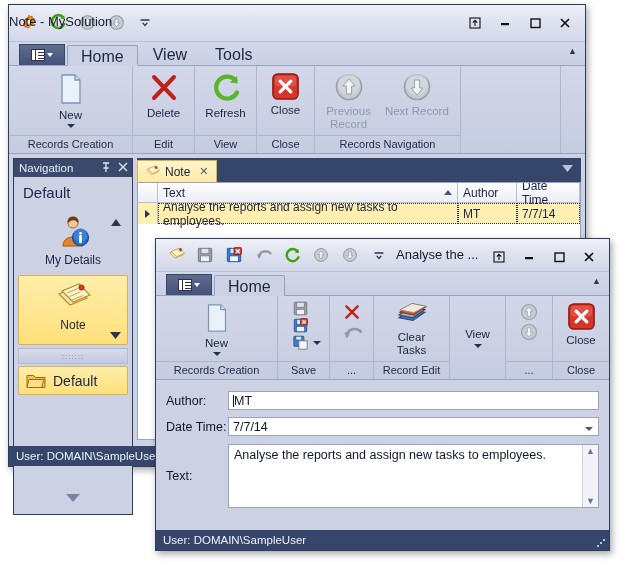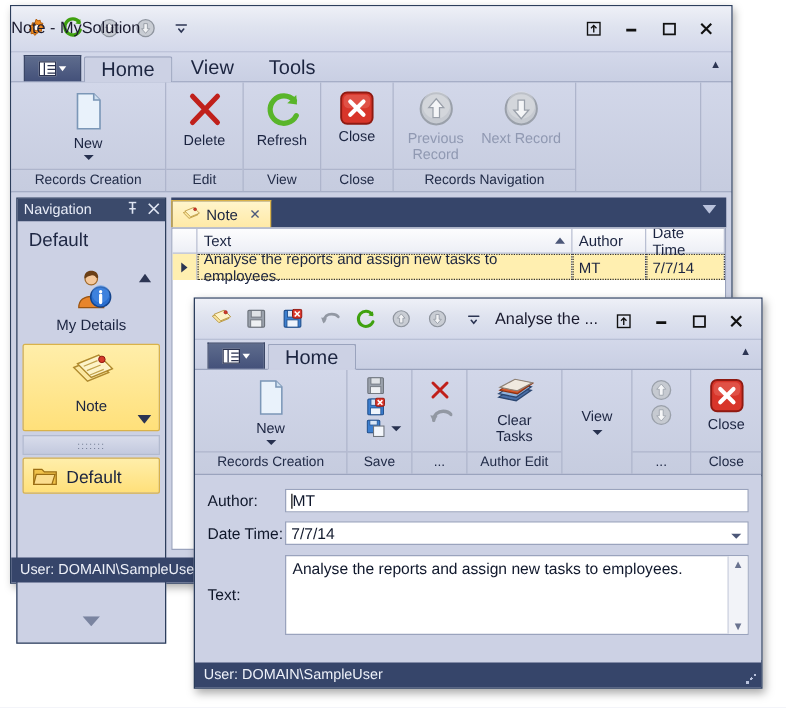--- a/index.html
+++ b/index.html
@@ -759,21 +759,21 @@
             <svg class="ico" width="32" height="26" viewBox="0 0 34 28">
               <path d="M3 17l13-9 15 3-13 9z" fill="#4a6fa8" stroke="#2b4670" stroke-width="1.1"></path>
               <path d="M3 14l13-9 15 3-13 9z" fill="#8fb3dd" stroke="#2b4670" stroke-width="1.1"></path>
               <path d="M4 11l13-9 15 3-13 9z" fill="#d8572a" stroke="#8e3211" stroke-width="1.1"></path>
               <path d="M4 8.5l13-7 15 3-13 7z" fill="#f0e9df" stroke="#8e8276" stroke-width="1"></path>
             </svg>
             <span class="lbl">Clear
 Tasks</span>
           </div>
         </div>
-        <div class="rgroup-label">Author Edit</div>
+        <div class="rgroup-label">Record Edit</div>
       </div>
 
       <div class="rgroup" style="width:56px;">
         <div class="rgroup-items" style="justify-content:center; align-items:center;">
           <div class="rbtn">
             <span class="lbl" style="margin:0;">View</span>
             <span class="caret-dn"></span>
           </div>
         </div>
         <div class="rgroup-label" style="border-top:none;"></div>

